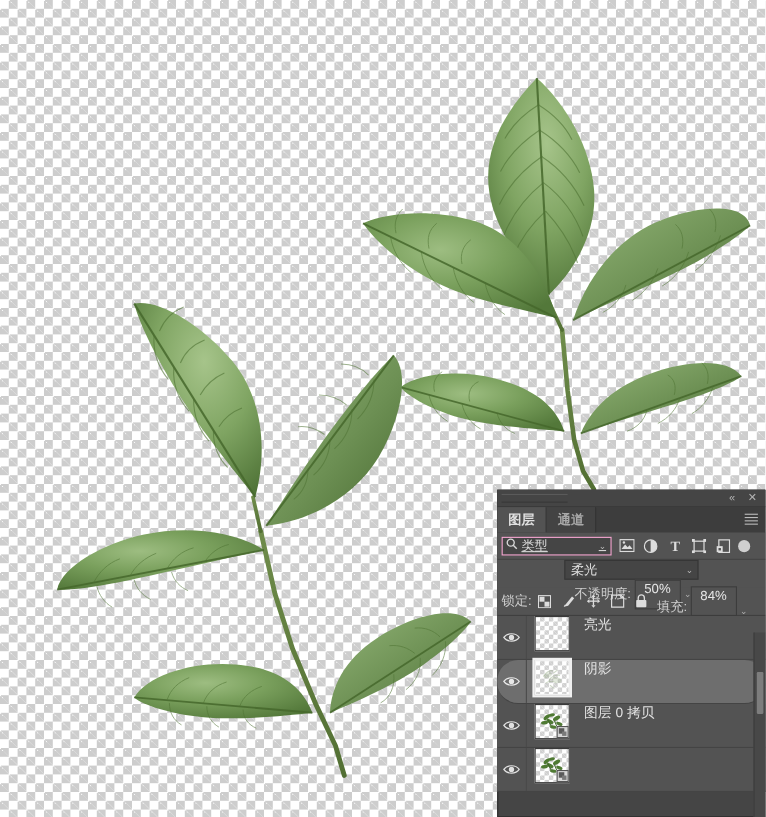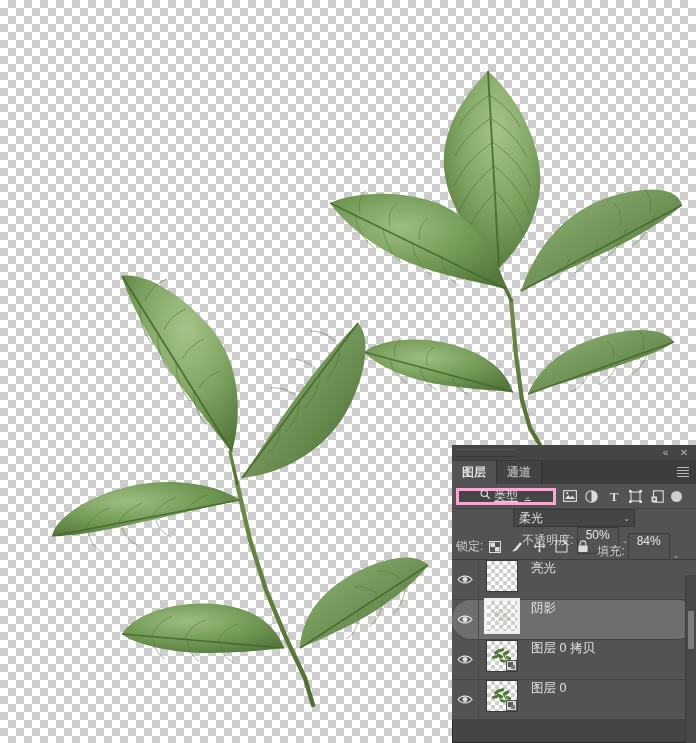--- a/index.html
+++ b/index.html
@@ -90,23 +90,23 @@
 
   
   .filter-row {
     height: 24px; display: flex; align-items: center;
     padding: 0 4px; background: #535353;
     border-bottom: 1px solid #444;
   }
   .kind-select {
     width: 100px; height: 17px;
     background: #454545;
-    border: 3px solid #f9a8d4;
+    border: 1px solid #f9a8d4;
     display: flex; align-items: center;
-    padding: 0 20px; box-sizing: border-box;
+    padding: 0 2px; box-sizing: border-box;
     cursor: pointer;
     text-decoration: underline;
   }
   .kind-select .mag { margin: 0 3px 0 1px; }
   .kind-label { flex: 1; font-size: 12px; color: #ddd; }
   .caret { font-size: 8px; color: #bbb; margin-right: 2px; }
   .filter-icons { display: flex; align-items: center; margin-left: 6px; gap: 7px; }
   .fi {
     width: 15px; height: 15px;
     display: flex; align-items: center; justify-content: center;
@@ -627,21 +627,20 @@
                 <ellipse cx="16" cy="20" rx="3" ry="1.5" transform="rotate(8 16 20)"></ellipse>
               </g>
               <g stroke="#3e6228" stroke-width="0.9" fill="none">
                 <path d="M11 13 L14 19"></path>
                 <path d="M17 14 L19 19"></path>
               </g>
             </svg>
             <span class="so-badge"></span>
           </div>
         </div>
-        <div class="layer-name">图层 0</div>
       </div>
 
     </div>
   </div>
 
   <div class="panel-scrollbar">
     <div class="scroll-thumb"></div>
   </div>
 </div>
 

